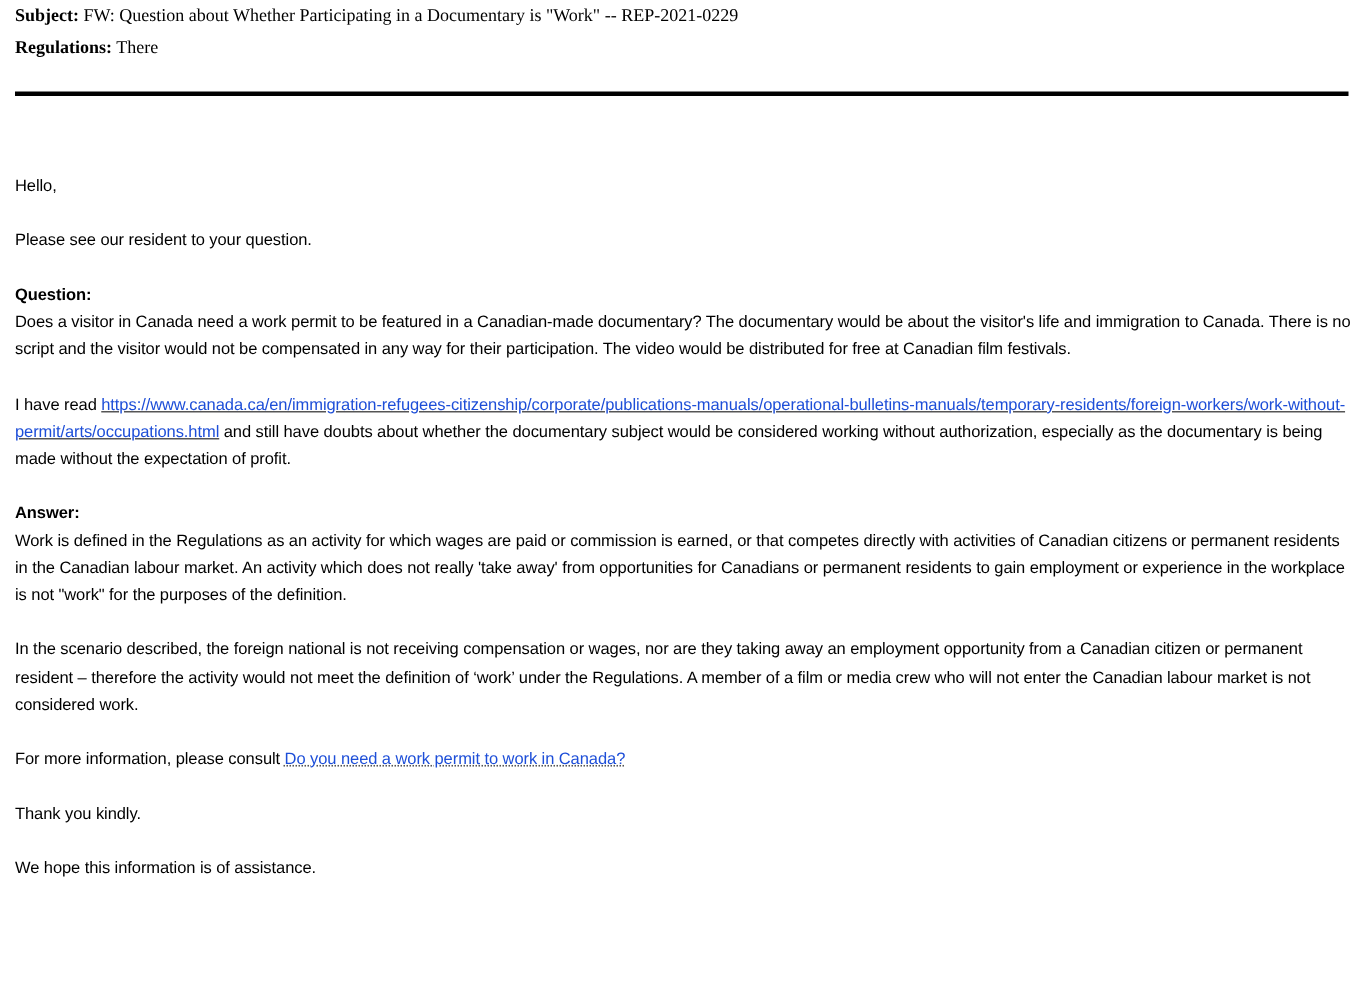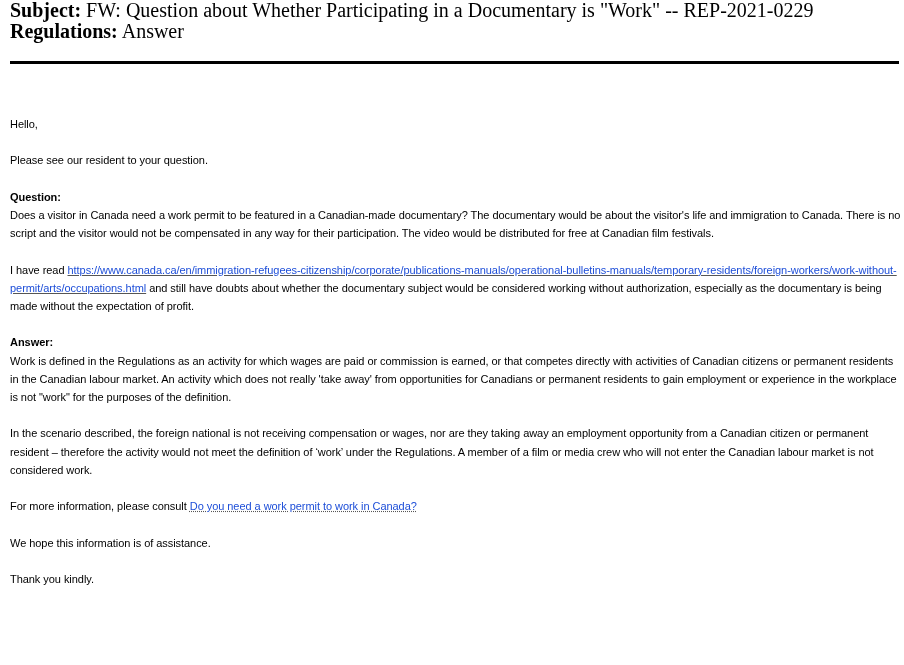--- a/index.html
+++ b/index.html
@@ -13,21 +13,21 @@
       overflow: hidden;
       position: relative;
       color: #000000;
     }
     .header {
       position: absolute;
       left: 10px;
       top: 0px;
       width: 890px;
       font-family: "Liberation Serif", "DejaVu Serif", serif;
-      font-size: 20px;
+      font-size: 12px;
       line-height: 21px;
     }
     .header .row { white-space: nowrap; }
     .header .label { font-weight: bold; }
     .rule {
       position: absolute;
       left: 10px;
       top: 61px;
       width: 889px;
       height: 3px;
@@ -62,21 +62,21 @@
 </head>
 <body>
 
 <div class="header">
   <div class="row">
     <span class="label">Subject:</span>
     <span>FW: Question about Whether Participating in a Documentary is "Work" -- REP-2021-0229</span>
   </div>
   <div class="row">
     <span class="label">Regulations:</span>
-    <span>Answer</span>
+    <span>There</span>
   </div>
 </div>
 
 <div class="rule"></div>
 
 <div class="body-text">
   <p>Hello,</p>
   <p>Please see our resident to your question.</p>
 
   <p>
@@ -92,15 +92,15 @@
     <span class="heading">Answer:</span>
     <span>Work is defined in the Regulations as an activity for which wages are paid or commission is earned, or that competes directly with activities of Canadian citizens or permanent residents in the Canadian labour market. An activity which does not really 'take away' from opportunities for Canadians or permanent residents to gain employment or experience in the workplace is not "work" for the purposes of the definition.</span>
   </p>
 
   <p>In the scenario described, the foreign national is not receiving compensation or wages, nor are they taking away an employment opportunity from a Canadian citizen or permanent resident – therefore the activity would not meet the definition of ‘work’ under the Regulations. A member of a film or media crew who will not enter the Canadian labour market is not considered work.</p>
 
   <p>
     <span>For more information, please consult </span><a href="#" class="dotted">Do you need a work permit to work in Canada?</a>
   </p>
 
+  <p>Thank you kindly.</p>
   <p>We hope this information is of assistance.</p>
-  <p>Thank you kindly.</p>
 </div>
 
 </body></html>

